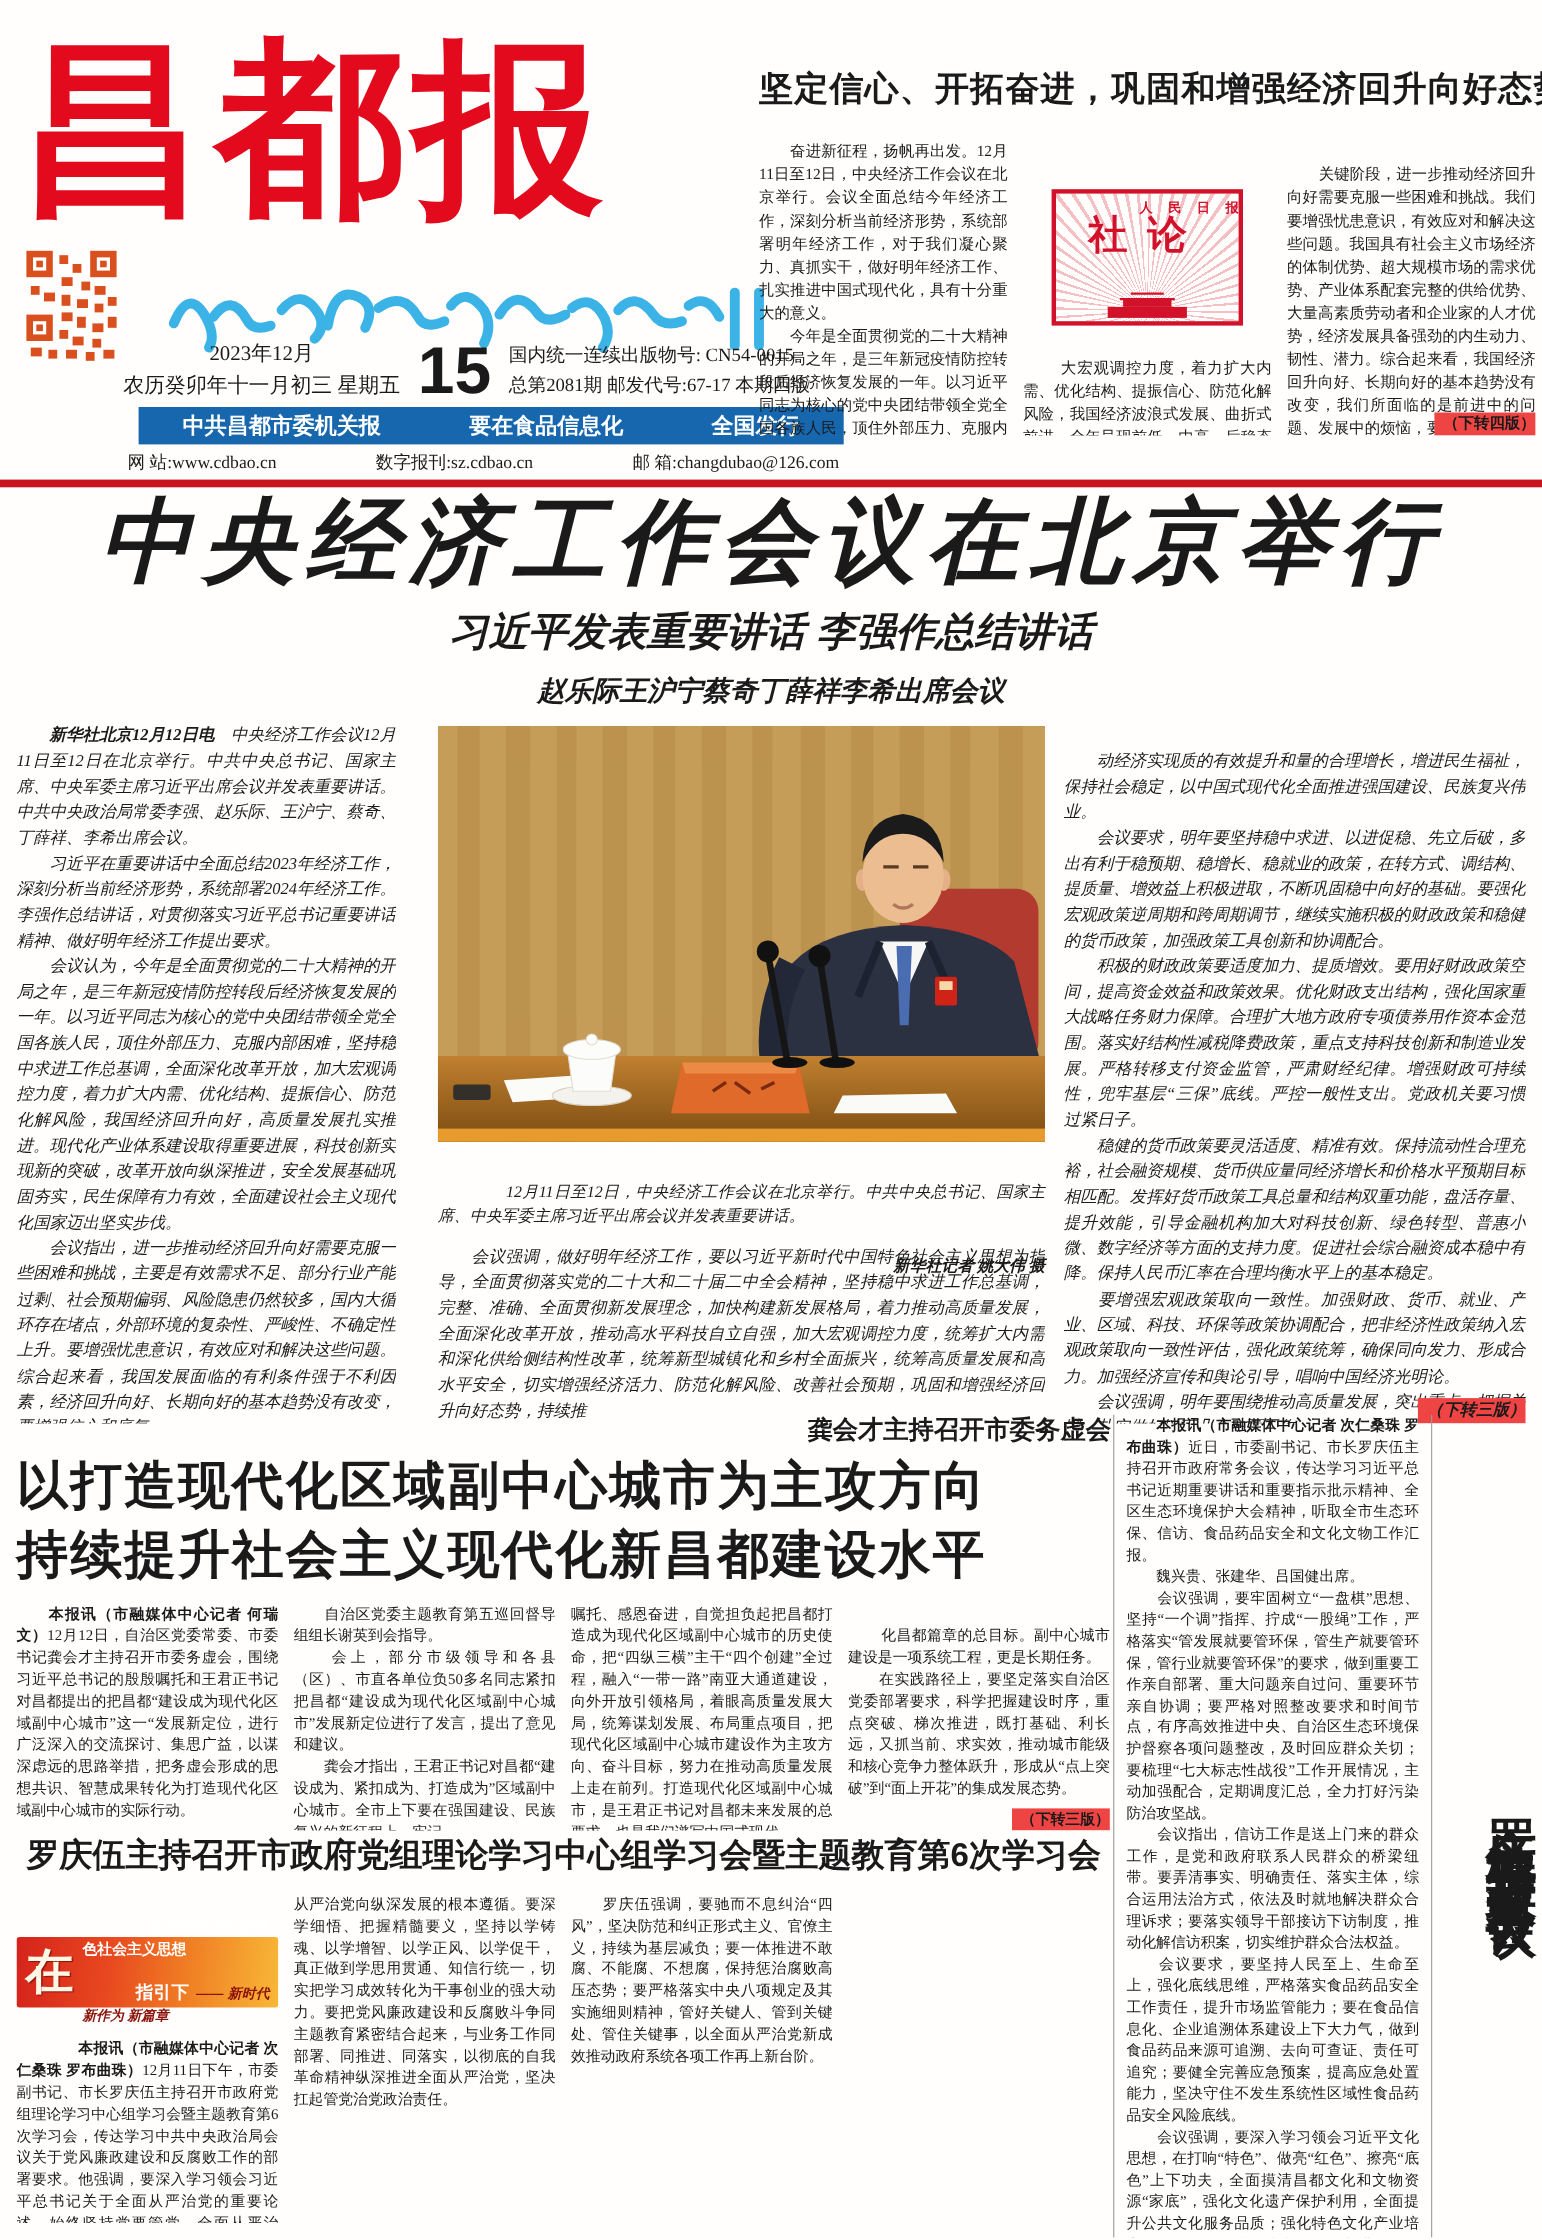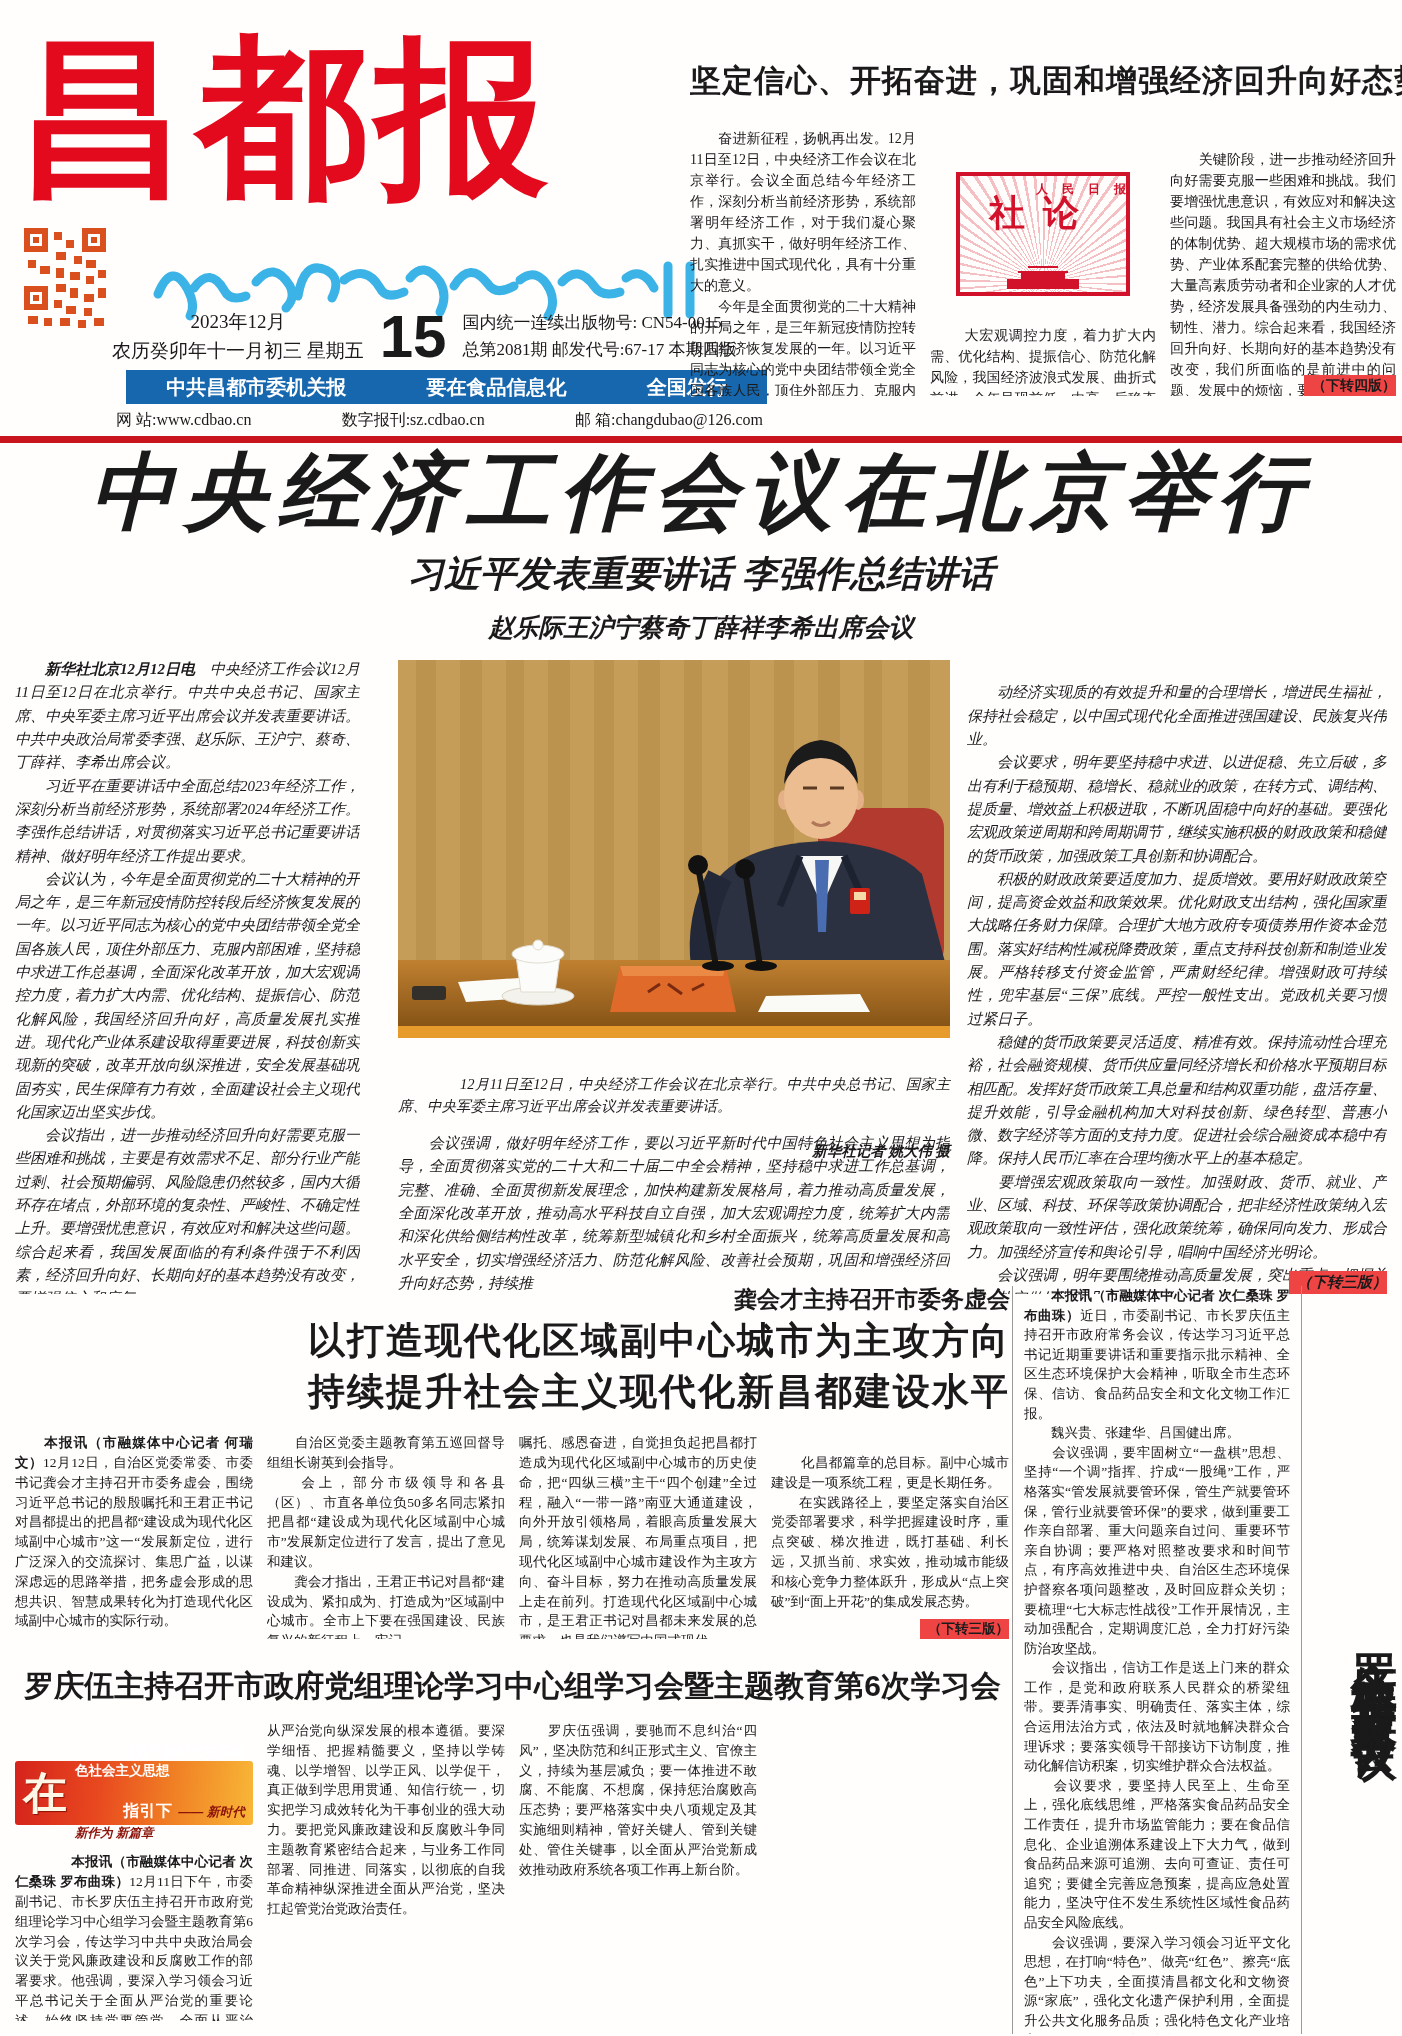--- a/index.html
+++ b/index.html
@@ -51,22 +51,22 @@
   .cap .credit{display:block;text-align:right;font-weight:bold;}
   .colM{position:absolute;left:383px;top:474px;width:552px;height:168px;overflow:hidden;
         font-size:15px;line-height:23.3px;text-align:justify;white-space:pre-wrap;}
   .colR{position:absolute;left:952px;top:0;width:420px;height:636px;overflow:hidden;
         font-size:15px;line-height:23.3px;text-align:justify;white-space:pre-wrap;}
   .b{font-weight:bold;}
   
   .comm{position:absolute;left:15px;top:1284px;width:995px;}
   .comm .kick{text-align:right;font-family:"Liberation Sans","DejaVu Sans",sans-serif;
               font-size:23px;font-weight:bold;}
-  .comm .h{margin-top:6px;text-align:right;font-family:Liberation Mono, monospace;
-           font-size:37px;font-weight:900;line-height:1.22;letter-spacing:2px;white-space:nowrap;}
+  .comm .h{margin-top:6px;text-align:left;font-family:Liberation Sans, sans-serif;
+           font-size:47px;font-weight:900;line-height:1.22;letter-spacing:2px;white-space:nowrap;}
   .commcols{display:flex;gap:14px;margin-top:16px;}
   .ccol{width:238px;height:206px;overflow:hidden;font-size:13.5px;line-height:19.8px;text-align:justify;
         white-space:pre-wrap;position:relative;}
   
   .study{position:absolute;left:15px;top:1666px;width:995px;}
   .study .h{text-align:center;font-family:"Liberation Sans","DejaVu Sans",sans-serif;
             font-size:30px;font-weight:900;white-space:nowrap;}
   .studycols{display:flex;gap:14px;margin-top:14px;}
   .scol{width:238px;height:300px;overflow:hidden;font-size:13.5px;line-height:19.8px;text-align:justify;
         white-space:pre-wrap;position:relative;}

